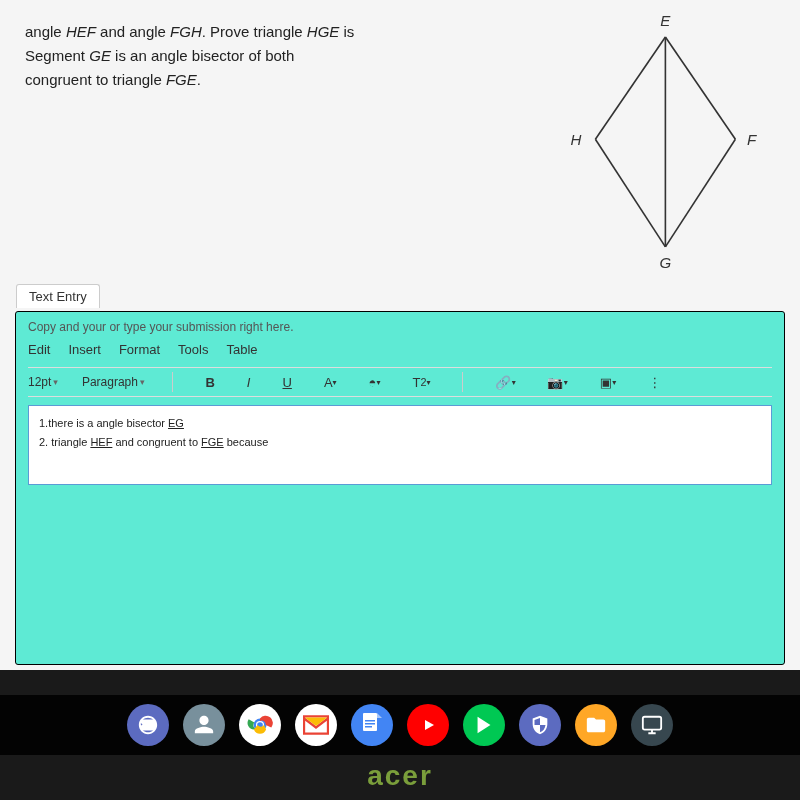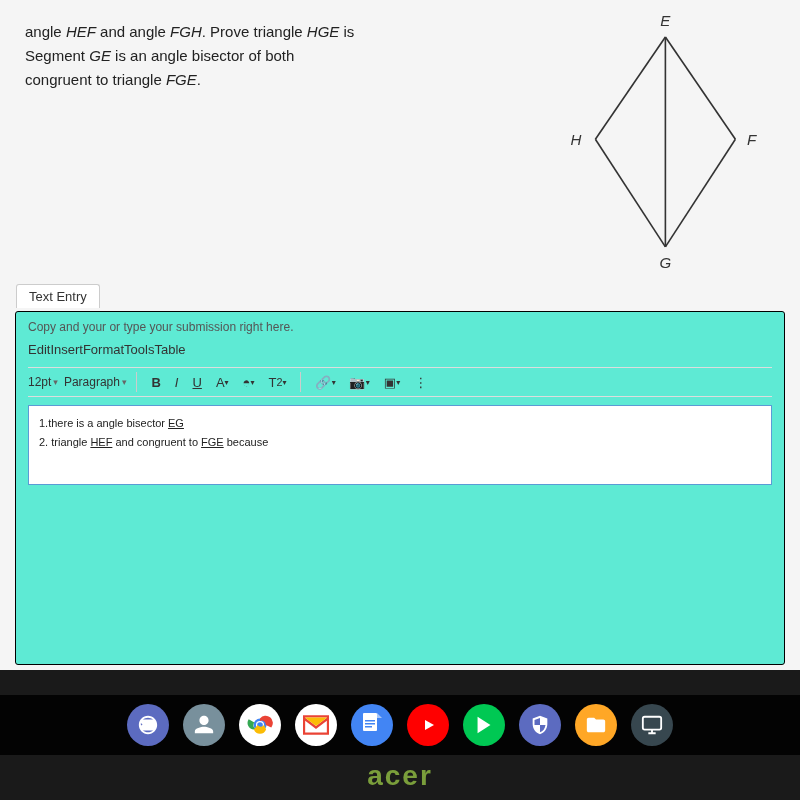--- a/index.html
+++ b/index.html
@@ -76,34 +76,35 @@
     }
 
     .submission-hint {
       font-size: 12px;
       color: #555;
       margin-bottom: 8px;
     }
 
     .editor-menubar {
       display: flex;
+      gap: 18px;
       font-size: 13px;
       color: #333;
       margin-bottom: 6px;
       padding-bottom: 4px;
     }
 
     .editor-menubar span {
       cursor: pointer;
     }
 
     .editor-toolbar {
       display: flex;
       align-items: center;
-      gap: 6px;
+      gap: 24px;
       padding: 4px 0;
       border-top: 1px solid #ddd;
       border-bottom: 1px solid #ddd;
       margin-bottom: 8px;
       flex-wrap: wrap;
     }
 
     .toolbar-separator {
       width: 1px;
       height: 20px;

